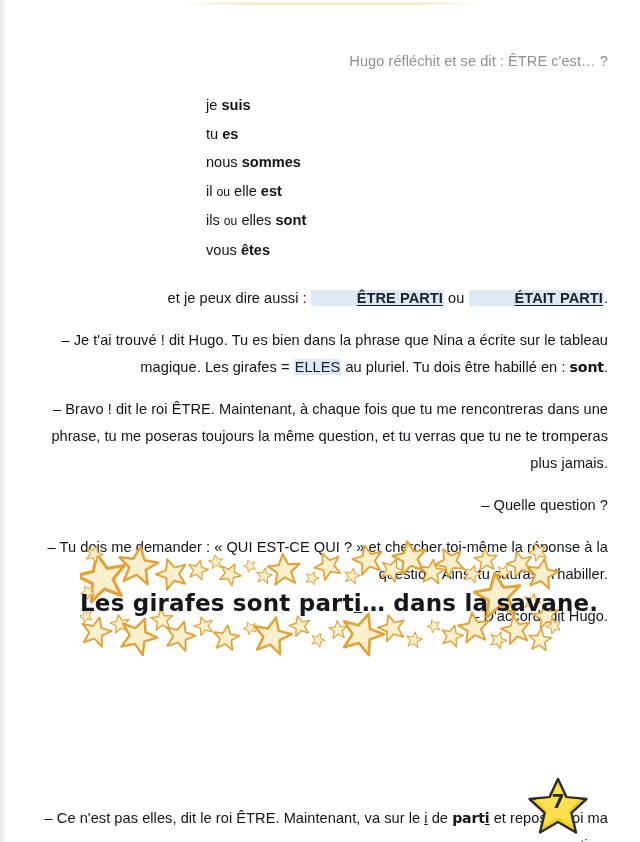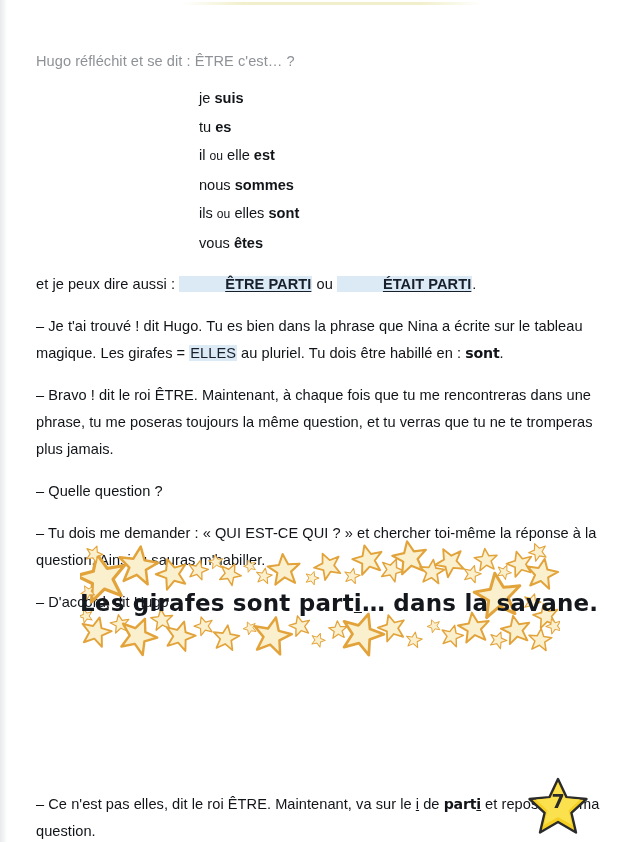--- a/index.html
+++ b/index.html
@@ -39,29 +39,29 @@
     left: 36px;
     top: 0;
     width: 572px;
   }
 
   p.para {
     margin: 0;
     font-size: 14.6px;
     line-height: 27px;
     letter-spacing: 0.05px;
-    text-align: left;
+    text-align: right;
   }
   .faded {
     color: #8e9297;
   }
 
   
   .conj-block {
-    margin: 1px;
+    margin: 8px;
     padding-left: 162px;
   }
   .conj-line {
     font-size: 14.6px;
     line-height: 28.5px;
     white-space: nowrap;
   }
   .conj-line b { font-weight: 700; }
   .small-ou { font-size: 12.1px; }
 
@@ -160,28 +160,28 @@
     <div class="conj-block">
       <div class="conj-line">
         <span>je</span>
         <b>suis</b>
       </div>
       <div class="conj-line">
         <span>tu</span>
         <b>es</b>
       </div>
       <div class="conj-line">
+        <span>nous</span>
+        <b>sommes</b>
+      </div>
+      <div class="conj-line">
         <span>il</span>
         <span class="small-ou">ou</span>
         <span>elle</span>
         <b>est</b>
-      </div>
-      <div class="conj-line">
-        <span>nous</span>
-        <b>sommes</b>
       </div>
       <div class="conj-line">
         <span>ils</span>
         <span class="small-ou">ou</span>
         <span>elles</span>
         <b>sont</b>
       </div>
       <div class="conj-line">
         <span>vous</span>
         <b>êtes</b>

